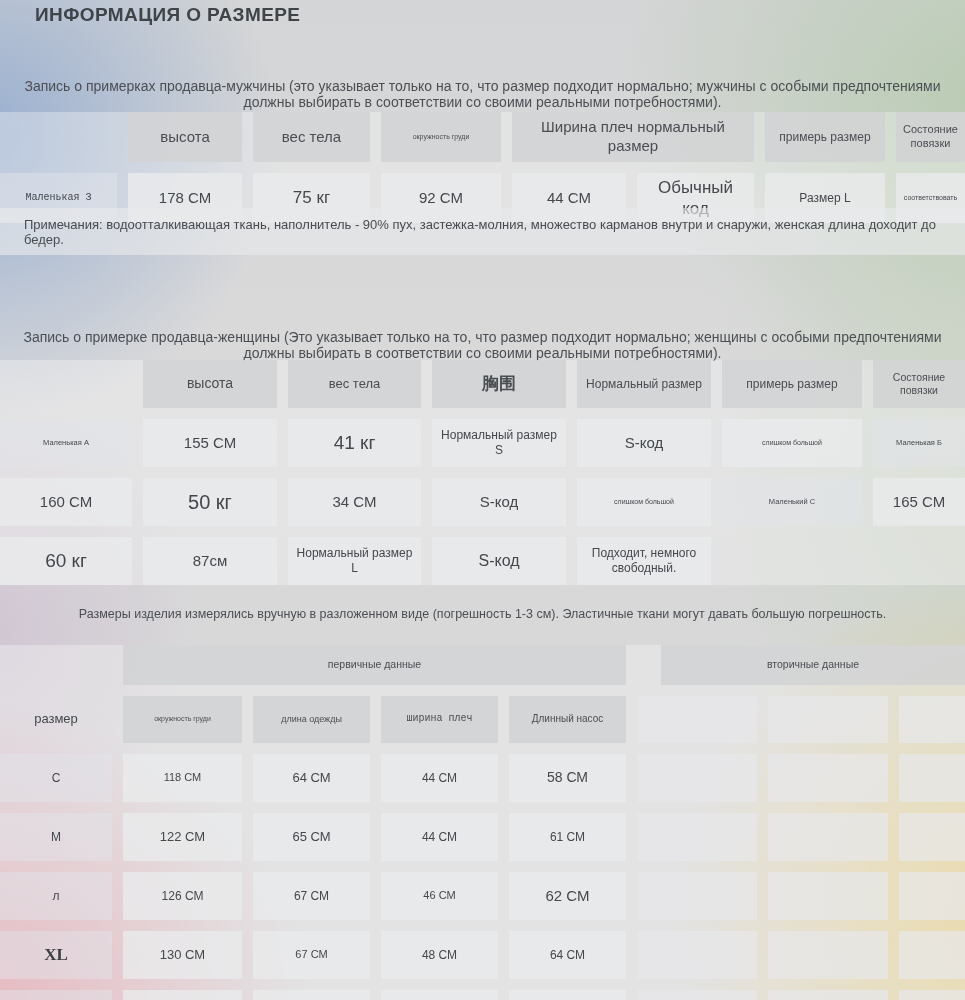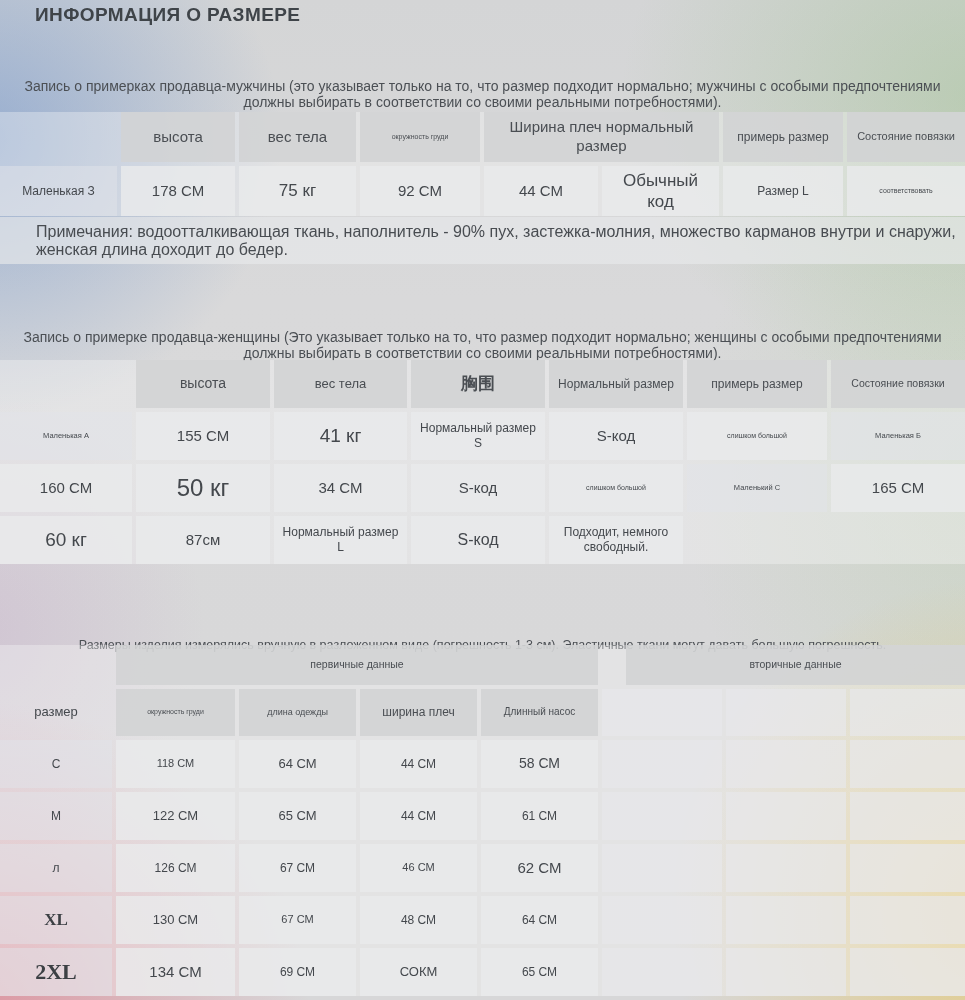--- a/index.html
+++ b/index.html
@@ -14,48 +14,48 @@
       radial-gradient(450px 460px at 103% 91%, var(--tint-yellow,rgba(235,195,75,.60)), rgba(235,195,75,0) 72%),
       radial-gradient(470px 430px at -3% 101%, var(--tint-pink,rgba(225,95,115,.55)), rgba(225,95,115,0) 72%),
       radial-gradient(320px 340px at -2% 63%, rgba(190,150,195,.28), rgba(190,150,195,0) 70%),
       linear-gradient(180deg,#d4d5d6 0%,#d9d9da 30%,#d7d7d8 100%);
   }
   .abs{position:absolute;left:0;right:0;}
   #title{position:absolute;left:35px;top:4px;font-size:19px;font-weight:bold;
          color:#3f4449;letter-spacing:.4px;}
   .note{text-align:center;color:#4b4f54;}
   .note-sm{font-size:14px;}
-  .grid{display:grid;gap:4px;}
+  .grid{display:grid;gap:11px;}
   .cell{display:flex;align-items:center;justify-content:center;text-align:center;
         background:rgba(233,234,236,.82);color:#44484d;line-height:1.25;padding:2px 6px;
         box-sizing:border-box;}
   .head{background:rgba(209,210,212,.85);color:#4a4e53;}
   .lbl{background:rgba(226,228,233,.50);}
   .ghost{background:transparent;padding:0;}
   .blank{background:rgba(231,232,234,.72);}
   .span2{grid-column:span 2;}
   .span3{grid-column:span 3;margin-left:24px;}
   .span4{grid-column:span 4;}
   .serif{font-family:"Liberation Serif",serif;font-weight:bold;color:#3c4044;}
   .bold{font-weight:bold;}
-  .fs7{font-size:7px;} .fs75{font-size:7.5px;} .fs8{font-size:12px;} .fs85{font-size:10px;}
+  .fs7{font-size:7px;} .fs75{font-size:7.5px;} .fs8{font-size:10px;font-family:Liberation Mono, monospace;} .fs85{font-size:10px;}
   .fs9{font-size:9px;} .fs10{font-size:12px;} .fs105{font-size:10.5px;} .fs11{font-size:11px;}
   .fs12{font-size:12px;} .fs125{font-size:12.5px;} .fs13{font-size:13px;} .fs14{font-size:14px;}
   .fs15{font-size:15px;} .fs16{font-size:16px;} .fs17{font-size:17px;} .fs18{font-size:22px;}
-  .fs19{font-size:19px;} .fs20{font-size:24px;}
+  .fs19{font-size:19px;} .fs20{font-size:20px;}
   #t1{top:112px;grid-template-columns:117px 114px 117px 120px 114px 117px 120px 1fr;
       grid-auto-rows:50px;background:rgba(248,248,249,.35);}
-  #t1-note{top:217px;height:47px;display:flex;align-items:center;
-      background:rgba(232,233,235,.65);padding-left:36px;box-sizing:border-box;
-      font-size:16px;color:#484c51;}
+  #t1-note{top:208px;height:47px;display:flex;align-items:center;
+      background:rgba(232,233,235,.65);padding-left:24px;box-sizing:border-box;
+      font-size:13px;color:#484c51;}
   #t2{top:360px;grid-template-columns:132px 134px 133px 134px 134px 140px 1fr;
       grid-auto-rows:48px;background:rgba(248,248,249,.35);}
   #t3{top:645px;grid-template-columns:112px 119px 117px 117px 117px 120px 120px 1fr;
       grid-template-rows:40px 47px repeat(5,48px);background:rgba(248,248,249,.35);}
-  .note1{top:78px;} .note2{top:329px;} .note3{top:638px;}
+  .note1{top:78px;} .note2{top:329px;} .note3{top:607px;}
 </style>
 </head>
 <body>
 
 <div id="page">
 
   <div id="title">ИНФОРМАЦИЯ О РАЗМЕРЕ</div>
 
   <div class="abs note note-sm note1">Запись о примерках продавца-мужчины (это указывает только на то, что размер подходит нормально; мужчины с особыми предпочтениями должны выбирать в соответствии со своими реальными потребностями).</div>
 

